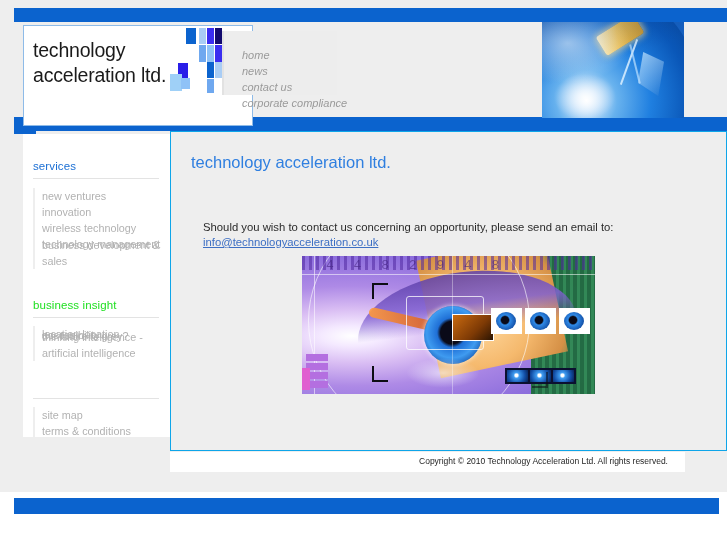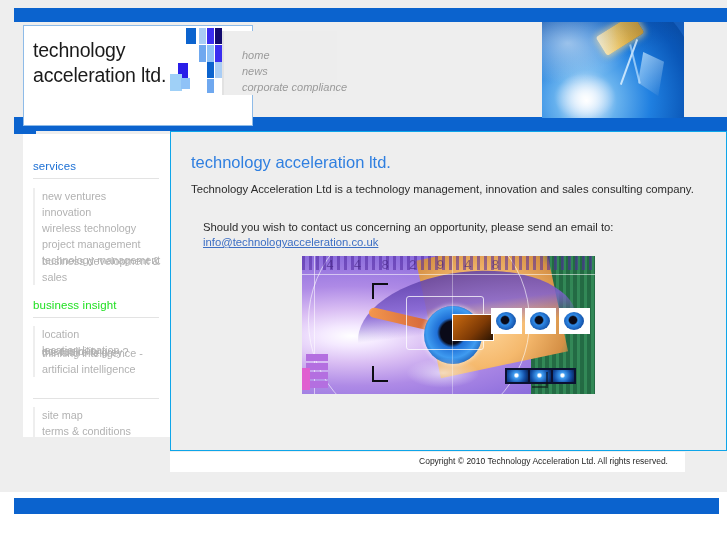--- a/index.html
+++ b/index.html
@@ -481,56 +481,54 @@
       <i style="left: 178px; top: 63px; width: 10px; height: 17px; background: rgb(42, 30, 232);"></i>
       <i style="left: 207px; top: 79px; width: 7px; height: 14px; background: rgb(111, 168, 239);"></i>
       <i style="left: 170px; top: 74px; width: 12px; height: 17px; background: rgb(159, 208, 247);"></i>
       <i style="left: 181px; top: 78px; width: 9px; height: 11px; background: rgb(143, 194, 247);"></i>
     </div>
 
   <div class="nav-panel">
     <ul class="nav-list" id="nav-list">
         <li><span>home</span></li>
         <li><span>news</span></li>
+        <li><span>contact us</span></li>
         <li><span>corporate compliance</span></li>
       </ul>
   </div>
 
   <div class="sidebar">
     <div class="side-head services">services</div>
     <div class="side-rule" style="top:44px;"></div>
     <div class="side-group" id="services-group" style="top:54px;">
         <a href="#">new ventures</a>
         <a href="#">innovation</a>
         <a href="#">wireless technology</a>
-        <a href="#">project management</a>
         <a href="#" class="wrap">technology management</a>
         <a href="#" class="tight wrap">business development &amp; sales</a>
       </div>
 
     <div class="side-head insight">business insight</div>
     <div class="side-rule" style="top:183px;"></div>
     <div class="side-group" id="insight-group" style="top:192px;">
-        <a href="#">location</a>
         <a href="#">location location</a>
         <a href="#" class="tight">accessibility</a>
         <a href="#" class="tight">the future is grey?</a>
         <a href="#" class="tight wrap">thinking intelligence - artificial intelligence</a>
       </div>
 
     <div class="side-rule" style="top:264px;"></div>
     <div class="side-group" id="utility-group" style="top:273px;">
         <a href="#">site map</a>
         <a href="#">terms &amp; conditions</a>
       </div>
   </div>
 
   <div class="content-card">
     <div class="content-title">technology acceleration ltd.</div>
-    <div class="content-p1">Technology Acceleration Ltd is a technology management, innovation and sales consulting company.</div>
     <div class="content-p2">
       <span>Should you wish to contact us concerning an opportunity, please send an email to:</span><br>
       <a href="#">info@technologyacceleration.co.uk</a>
     </div>
 
     <div class="eye-figure">
       <div class="bg"></div>
       <div class="board"></div>
       <div class="skin"></div>
       <div class="lid"></div>

